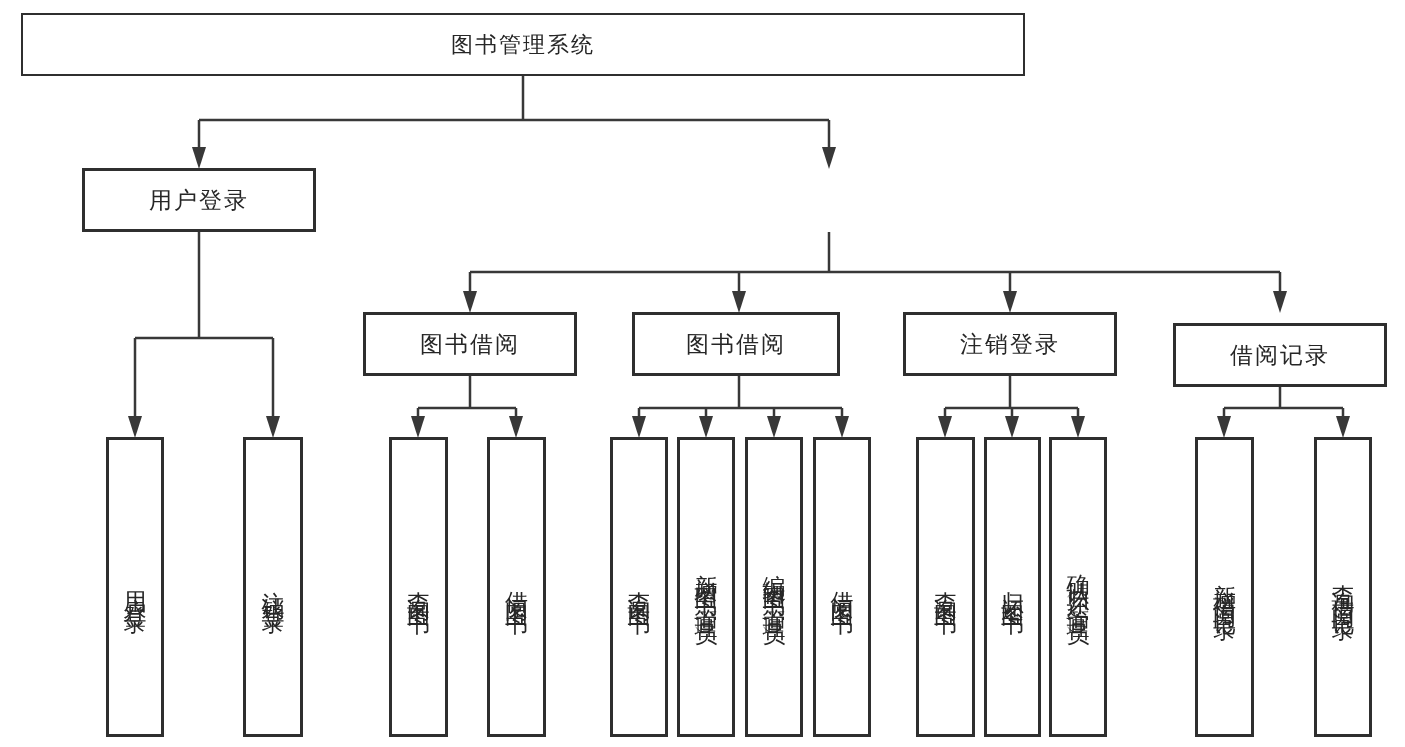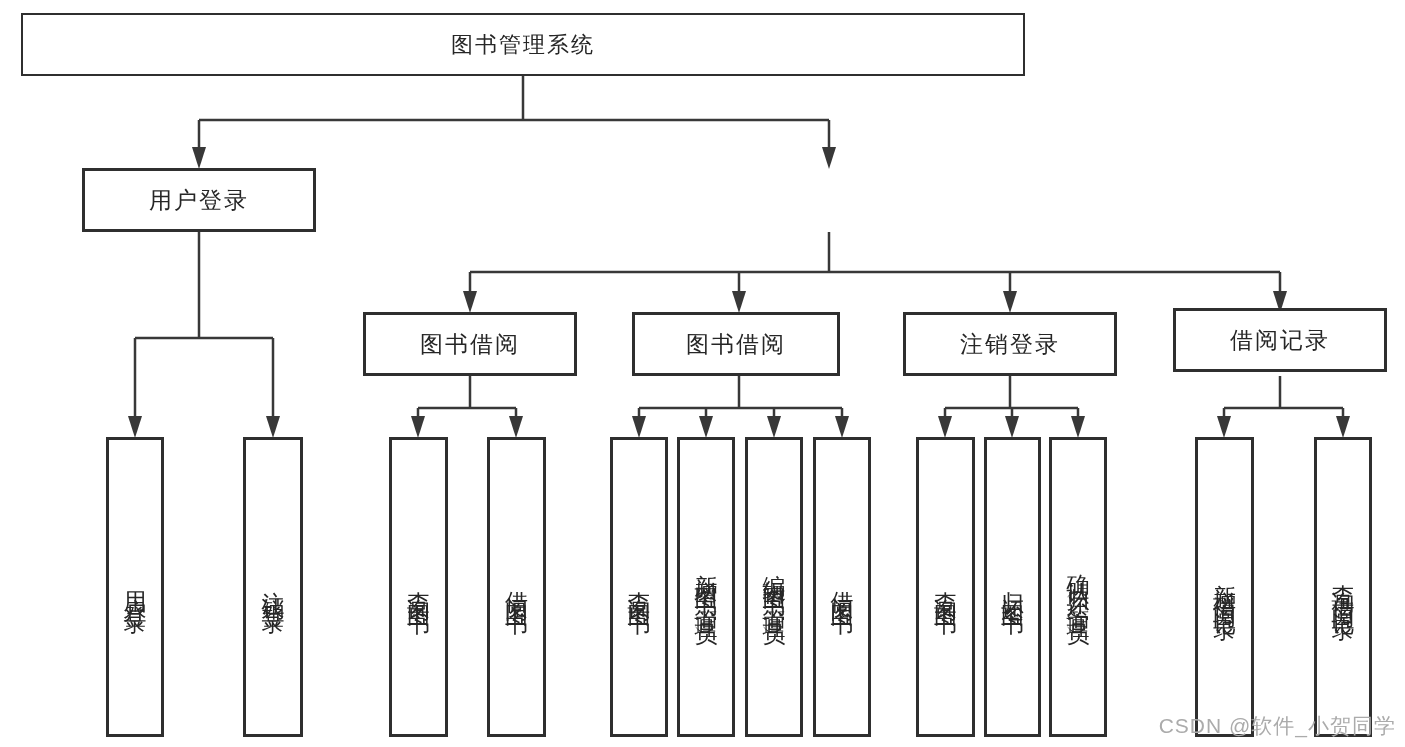--- a/index.html
+++ b/index.html
@@ -96,21 +96,21 @@
 
   <div class="node" style="left:363px;top:312px;width:214px;height:64px">
     <span>图书借阅</span>
   </div>
   <div class="node" style="left:632px;top:312px;width:208px;height:64px">
     <span>图书借阅</span>
   </div>
   <div class="node" style="left:903px;top:312px;width:214px;height:64px">
     <span>注销登录</span>
   </div>
-  <div class="node" style="left:1173px;top:308px;width:214px;height:64px">
+  <div class="node" style="left:1173px;top:323px;width:214px;height:64px">
     <span>借阅记录</span>
   </div>
 
   <div class="node vert" style="left:106px;top:437px;width:58px;height:300px">
     <span>用户登录</span>
   </div>
   <div class="node vert" style="left:243px;top:437px;width:60px;height:300px">
     <span>注销登录</span>
   </div>
 
@@ -144,15 +144,14 @@
     <span>确认归还（管理员）</span>
   </div>
 
   <div class="node vert" style="left:1195px;top:437px;width:59px;height:300px">
     <span>新增借阅记录</span>
   </div>
   <div class="node vert" style="left:1314px;top:437px;width:58px;height:300px">
     <span>查询借阅记录</span>
   </div>
 
-  <div class="watermark">CSDN @软件_小贺同学</div>
 
 </div>
 
 </body></html>

